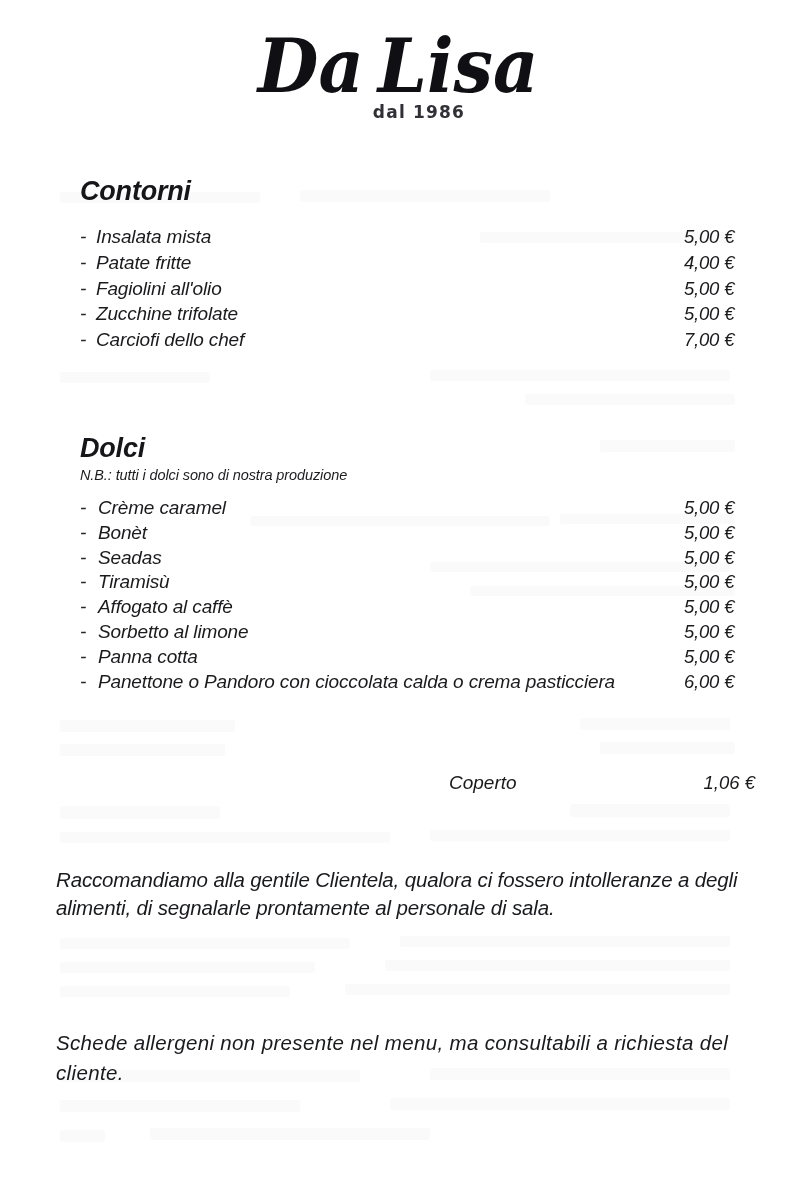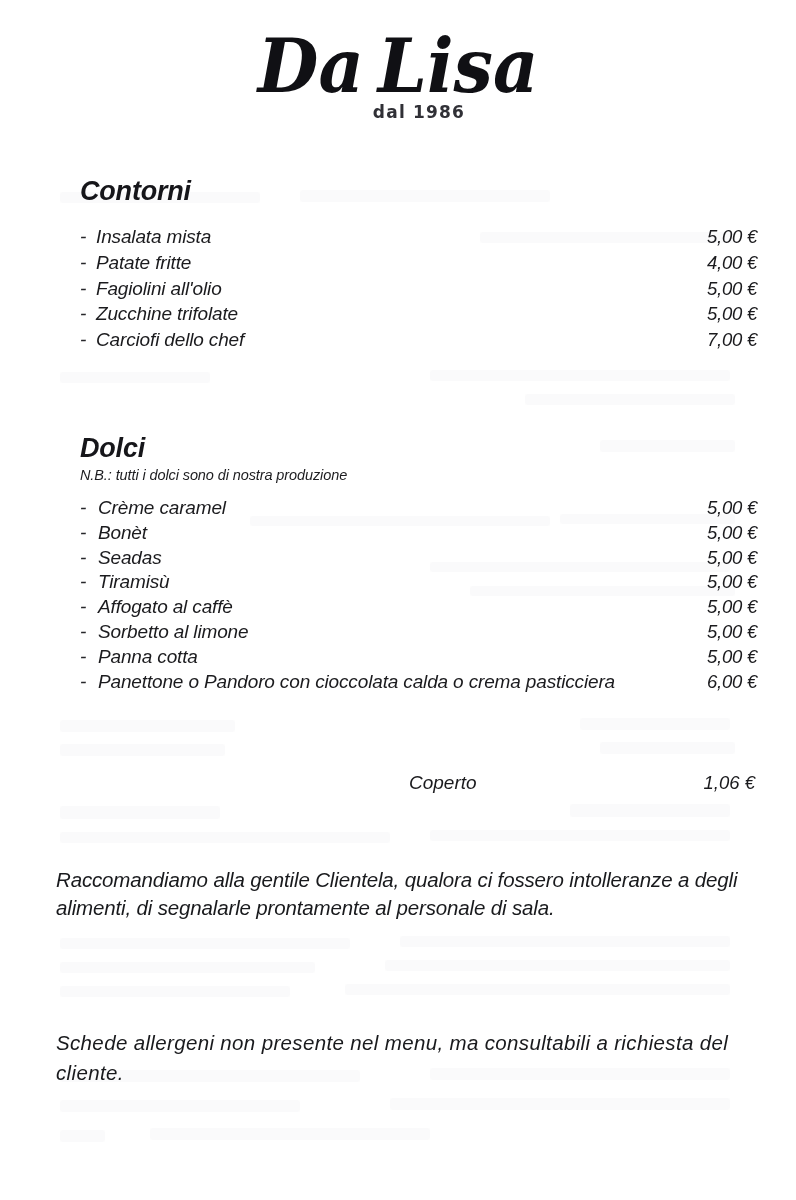--- a/index.html
+++ b/index.html
@@ -110,21 +110,21 @@
     width: 16px;
     flex: 0 0 16px;
     color: #26262a;
   }
   .item .name {
     flex: 1 1 auto;
     white-space: nowrap;
   }
   .item .price {
     flex: 0 0 auto;
-    text-align: center;
+    text-align: left;
     width: 96px;
     font-size: 18.5px;
     letter-spacing: -0.2px;
   }
 
   
   #contorni-list { margin-top: 17px; }
   #contorni-list .item { line-height: 25.8px; font-size: 19px; }
 
   
@@ -135,21 +135,20 @@
   
   .coperto {
     position: absolute;
     left: 55px;
     width: 700px;
     display: flex;
     align-items: baseline;
     font-style: italic;
     font-size: 19px;
     color: #1b1b1e;
-    gap: 40px;
   }
   .coperto .spacer { flex: 1 1 auto; }
   .coperto .coperto-label {
     width: 210px;
     flex: 0 0 210px;
     text-align: left;
   }
   .coperto .price {
     flex: 0 0 auto;
     width: 96px;

